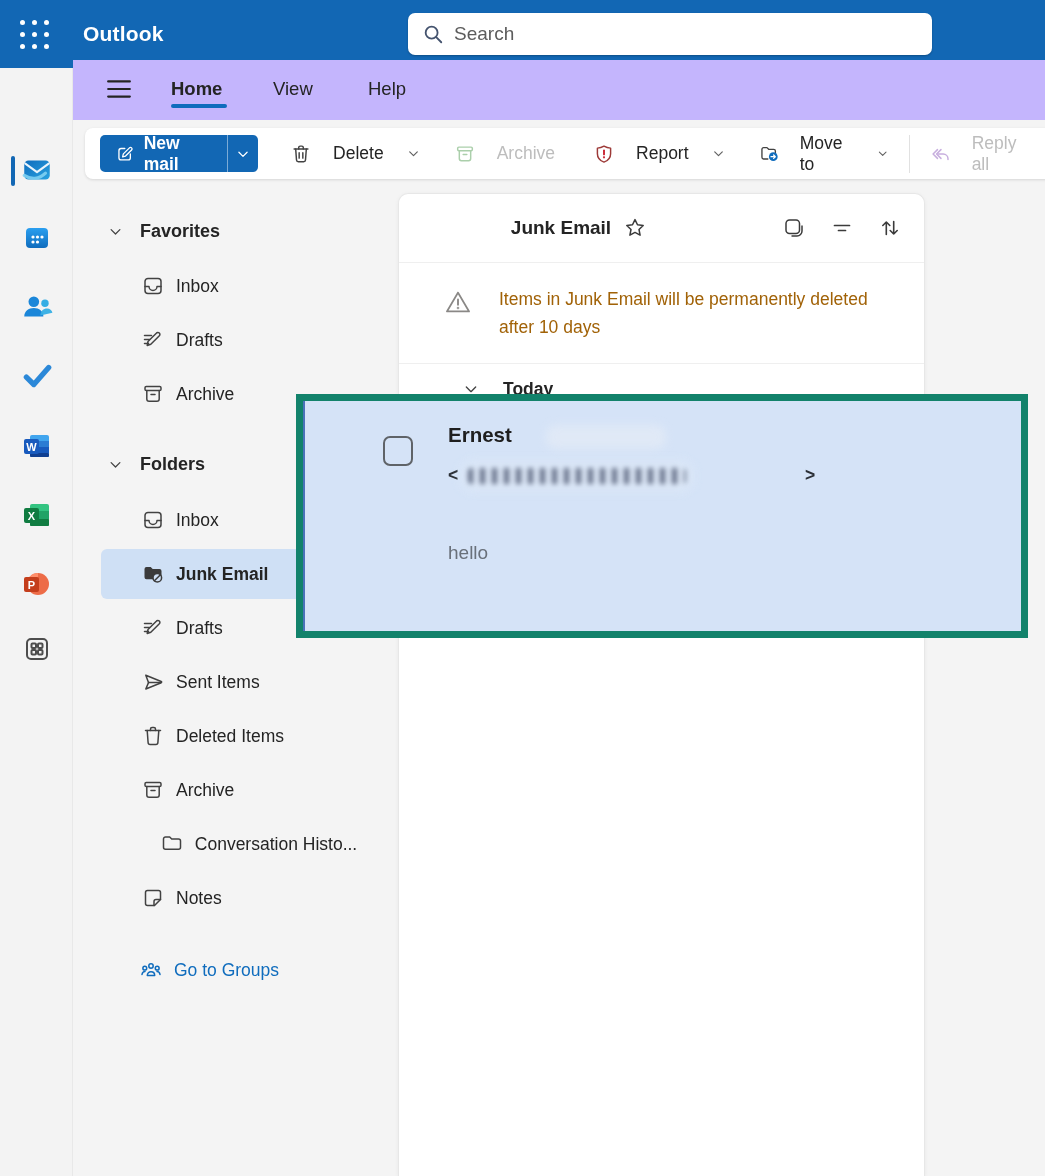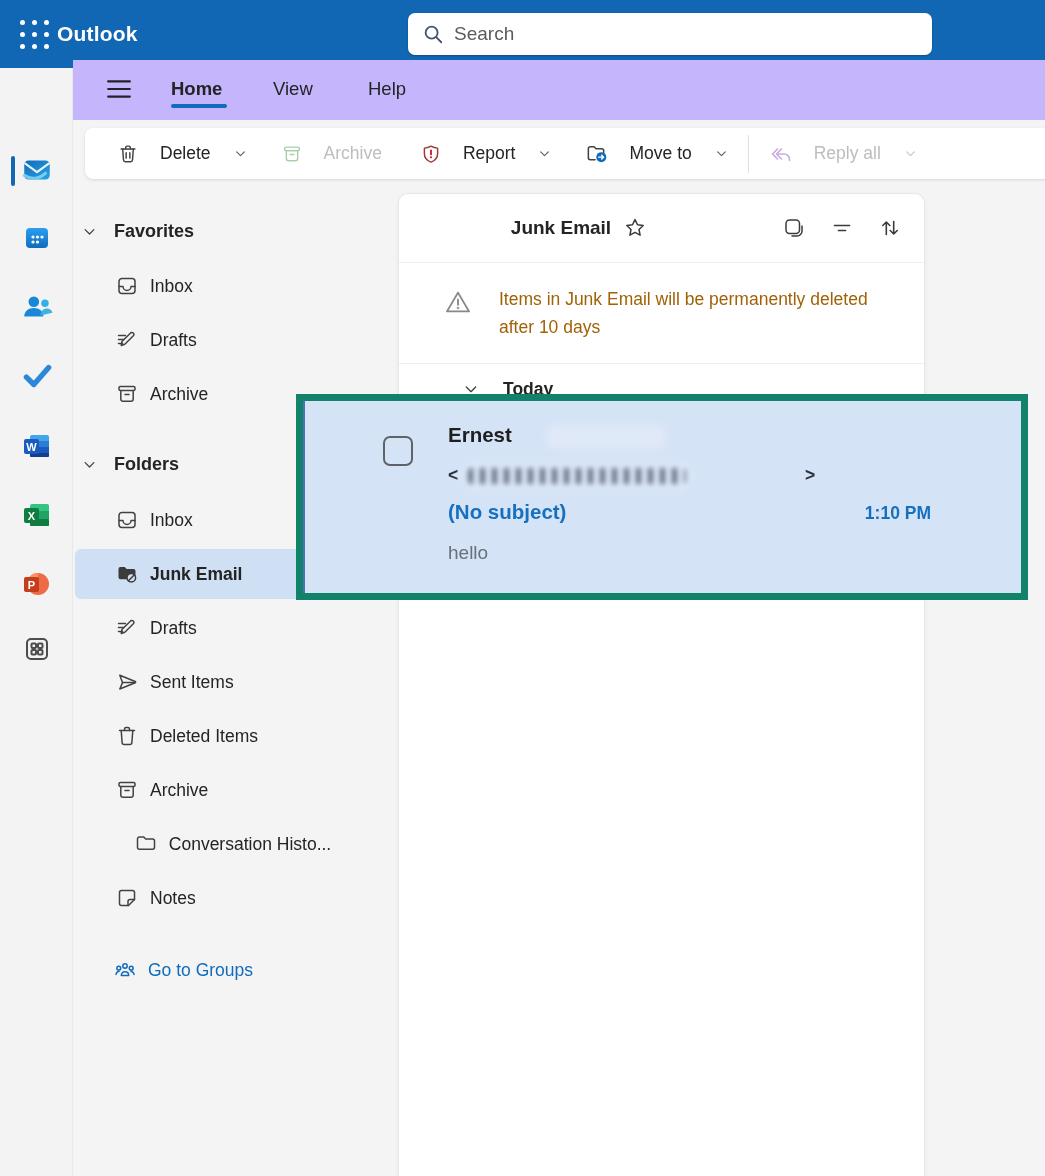--- a/index.html
+++ b/index.html
@@ -4,21 +4,21 @@
 <style>
   * { margin:0; padding:0; box-sizing:border-box; }
   html,body { width:1045px; height:1176px; overflow:hidden; }
   body { font-family:"Liberation Sans", sans-serif; background:#f4f4f4; position:relative; color:#242424; }
   svg { display:block; }
 
   
   .topbar { position:absolute; left:0; top:0; width:1045px; height:68px; background:#1267b4; display:flex; align-items:center; }
   .waffle { width:46px; height:46px; margin-left:11px; display:grid; grid-template-columns:repeat(3,8px); grid-template-rows:repeat(3,8px); gap:4px; place-content:center; cursor:pointer; }
   .waffle span { width:5px; height:5px; border-radius:50%; background:#fff; margin:auto; }
-  .app-title { color:#fff; font-size:21px; font-weight:bold; letter-spacing:.2px; }
+  .app-title { color:#fff; font-size:21px; font-weight:bold; margin-left:26px; letter-spacing:.2px; }
   .searchbox { position:absolute; left:408px; top:13px; width:524px; height:42px; background:#fff; border-radius:7px; display:flex; align-items:center; box-shadow:0 1px 2px rgba(0,0,0,.25); }
   .searchbox svg { margin:0 10px 0 14px; }
   .searchbox input { border:none; outline:none; flex:1; font-size:19px; font-family:"Liberation Sans",sans-serif; color:#242424; background:transparent; height:100%; }
   .searchbox input::placeholder { color:#5c5c5c; }
 
   
   .rail { position:absolute; left:0; top:68px; width:73px; bottom:0; background:#f3f3f3; border-right:1px solid #e8e8e8; }
   .rail-item { position:absolute; left:0; width:73px; height:56px; display:flex; align-items:center; justify-content:center; cursor:pointer; }
   .rail-indicator { position:absolute; left:11px; top:14px; width:4px; height:30px; border-radius:3px; background:#1267b4; }
 
@@ -35,21 +35,21 @@
   .toolbar { position:absolute; left:85px; top:128px; width:990px; height:51px; background:#fff; border-radius:8px; box-shadow:0 1px 3px rgba(0,0,0,.12); display:flex; align-items:center; }
   .newmail { display:flex; align-items:stretch; height:37px; margin-left:15px; border-radius:5px; overflow:hidden; background:#1267b4; cursor:pointer; }
   .newmail-main { display:flex; align-items:center; gap:10px; padding:0 16px; color:#fff; font-size:17.5px; font-weight:bold; border-right:1px solid rgba(255,255,255,.45); }
   .newmail-chevron { width:34px; display:flex; align-items:center; justify-content:center; }
   .tbtn { display:flex; align-items:center; gap:21px; padding:0 10px; height:37px; border-radius:5px; font-size:17.5px; color:#242424; cursor:pointer; }
   .tbtn .chev { margin-left:2px; }
   .tbtn.disabled { color:#bdbdbd; cursor:default; }
   .tb-divider { width:1px; height:38px; background:#e1e1e1; margin:0 10px; }
 
   
-  .folderpane { position:absolute; left:58px; top:183px; width:325px; bottom:0; }
+  .folderpane { position:absolute; left:84px; top:183px; width:325px; bottom:0; }
   .section-hd { position:absolute; left:17px; right:10px; height:46px; display:flex; align-items:center; cursor:pointer; }
   .section-hd .chev { margin-left:7px; }
   .section-hd .lbl { font-size:18px; font-weight:bold; margin-left:17px; }
   .fitem { position:absolute; left:17px; width:275px; height:50px; border-radius:6px; display:flex; align-items:center; cursor:pointer; }
   .fitem .ficon { margin-left:40px; width:24px; display:flex; justify-content:center; }
   .fitem .lbl { font-size:17.5px; margin-left:11px; white-space:nowrap; }
   .fitem.selected { background:#cfe0f5; }
   .fitem.selected .lbl { font-weight:bold; }
   .fitem.groups .lbl { color:#0f6cbd; }
 
@@ -61,21 +61,21 @@
   .msg-hd-icons { position:absolute; right:22px; display:flex; align-items:center; gap:24px; }
   .msg-hd-icons .hicon { cursor:pointer; }
   .warnrow { position:relative; padding:22px 24px 22px 100px; border-bottom:1px solid #efefef; }
   .warnrow .wicon { position:absolute; left:44px; top:24px; }
   .warntext { font-size:17.5px; color:#a16207; line-height:28px; max-width:380px; }
   .todayrow { height:50px; display:flex; align-items:center; cursor:pointer; }
   .todayrow .chev { margin-left:64px; }
   .todayrow .lbl { font-size:17.5px; font-weight:bold; margin-left:24px; }
 
   
-  .annobox { position:absolute; left:296px; top:394px; width:732px; height:206px; background:#d5e3f7; border:7px solid #12826b; z-index:40; }
+  .annobox { position:absolute; left:296px; top:394px; width:732px; height:244px; background:#d5e3f7; border:7px solid #12826b; z-index:40; }
   .annobox-inner { position:relative; width:100%; height:100%; cursor:pointer; }
   .sel-accent { position:absolute; left:0; top:0; bottom:0; width:2px; background:#4a72b8; }
   .mail-check { position:absolute; left:80px; top:35px; width:30px; height:30px; border:2px solid #5f6368; border-radius:7px; background:transparent; cursor:pointer; }
   .sender-line { position:absolute; left:145px; top:22px; height:28px; }
   .sender-name { font-size:20.5px; font-weight:bold; color:#1f1f1f; }
   .redact-name { position:absolute; left:98px; top:2px; width:120px; height:24px; background:#e9eef6; opacity:.55; border-radius:10px; filter:blur(4px); }
   .addr-line { position:absolute; left:145px; top:64px; width:370px; height:24px; font-size:17.5px; font-weight:bold; color:#2b2f36; }
   .addr-open { position:absolute; left:0; top:0; }
   .redact-addr { position:absolute; left:20px; top:3px; width:218px; height:16px; border-radius:4px; filter:blur(2.5px); opacity:.8;
       background:repeating-linear-gradient(90deg,#46506a 0 5px, rgba(221,230,242,.7) 5px 12px); box-shadow:0 0 10px 6px rgba(230,238,248,.55); }
@@ -200,20 +200,34 @@
         <line x1="2" y1="17" x2="22" y2="17"></line>
       </svg>
   </div>
   <div class="tab home">Home</div>
   <div class="tab view">View</div>
   <div class="tab help">Help</div>
   <div class="tab-underline"></div>
 </div>
 
 <div class="toolbar">
+  <div class="newmail">
+    <div class="newmail-main">
+      <svg width="20" height="20" viewBox="0 0 24 24" fill="none" stroke="#fff" stroke-width="1.8" stroke-linecap="round" stroke-linejoin="round">
+          <path d="M12 4.5H7a3 3 0 00-3 3V17a3 3 0 003 3h9.5a3 3 0 003-3v-5"></path>
+          <path d="M18.3 3.7a2 2 0 012.9 2.9L13 14.8l-4 1 1-4z"></path>
+        </svg>
+      <span>New mail</span>
+    </div>
+    <div class="newmail-chevron">
+      <svg width="14" height="14" viewBox="0 0 24 24" fill="none" stroke="#fff" stroke-width="2.2" stroke-linecap="round" stroke-linejoin="round">
+          <path d="M5 9l7 7 7-7"></path>
+        </svg>
+    </div>
+  </div>
 
   <div class="tbtn" style="margin-left:22px;">
     <svg width="22" height="22" viewBox="0 0 24 24" fill="none" stroke="#424242" stroke-width="1.6" stroke-linecap="round" stroke-linejoin="round">
         <path d="M4.5 6.5h15"></path>
         <path d="M9.5 6.5V5a1.6 1.6 0 011.6-1.6h1.8A1.6 1.6 0 0114.5 5v1.5"></path>
         <path d="M6.2 6.5l.9 12a2 2 0 002 1.9h5.8a2 2 0 002-1.9l.9-12"></path>
         <path d="M10 10.5v6M14 10.5v6"></path>
       </svg>
     <span>Delete</span>
     <svg class="chev" width="13" height="13" viewBox="0 0 24 24" fill="none" stroke="#616161" stroke-width="2.2" stroke-linecap="round" stroke-linejoin="round">
@@ -451,20 +465,16 @@
       <span class="sender-name">Ernest</span>
       <div class="redact-name"></div>
     </div>
 
     <div class="addr-line">
       <span class="addr-open">&lt;</span>
       <div class="redact-addr"></div>
       <span class="addr-close">&gt;</span>
     </div>
 
-    <div class="subject-line">
-      <span class="subject-text">(No subject)</span>
-      <span class="time-text">1:10 PM</span>
-    </div>
 
     <div class="preview-line">hello</div>
   </div>
 </div>
 
 </body></html>

